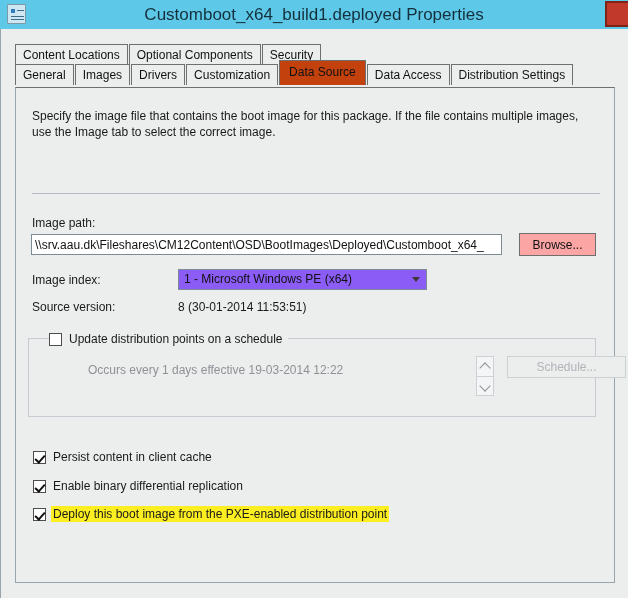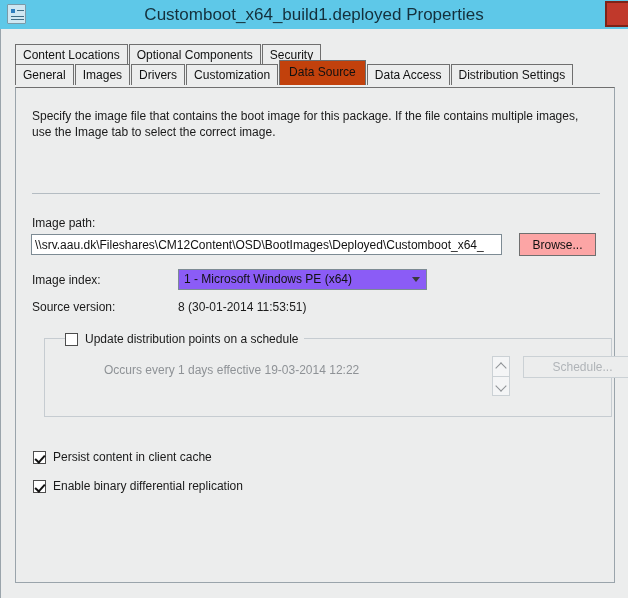--- a/index.html
+++ b/index.html
@@ -230,21 +230,21 @@
     position: absolute;
     left: 162px;
     top: 212px;
     font-size: 12px;
     color: #1a1a1a;
   }
 
   
   #schedule-group {
     position: absolute;
-    left: 28px;
+    left: 12px;
     top: 250px;
     width: 568px;
     height: 79px;
     border: 1px solid #c6ccd1;
     box-sizing: border-box;
     padding-left: 9px;
   }
   #schedule-checkbox-wrap {
     position: absolute;
     left: 20px;
@@ -423,16 +423,20 @@
       </div>
 
       <div class="opt-row" id="opt-row-0">
         <span class="cb checked"></span>
         <span class="cb-label">Persist content in client cache</span>
       </div>
       <div class="opt-row" id="opt-row-1">
         <span class="cb checked"></span>
         <span class="cb-label">Enable binary differential replication</span>
       </div>
+      <div class="opt-row" id="opt-row-2">
+        <span class="cb checked"></span>
+        <span class="cb-label highlight" style="background: rgb(252, 238, 33);">Deploy this boot image from the PXE-enabled distribution point</span>
+      </div>
 
     </div>
   </div>
 </div>
 
 </body></html>

